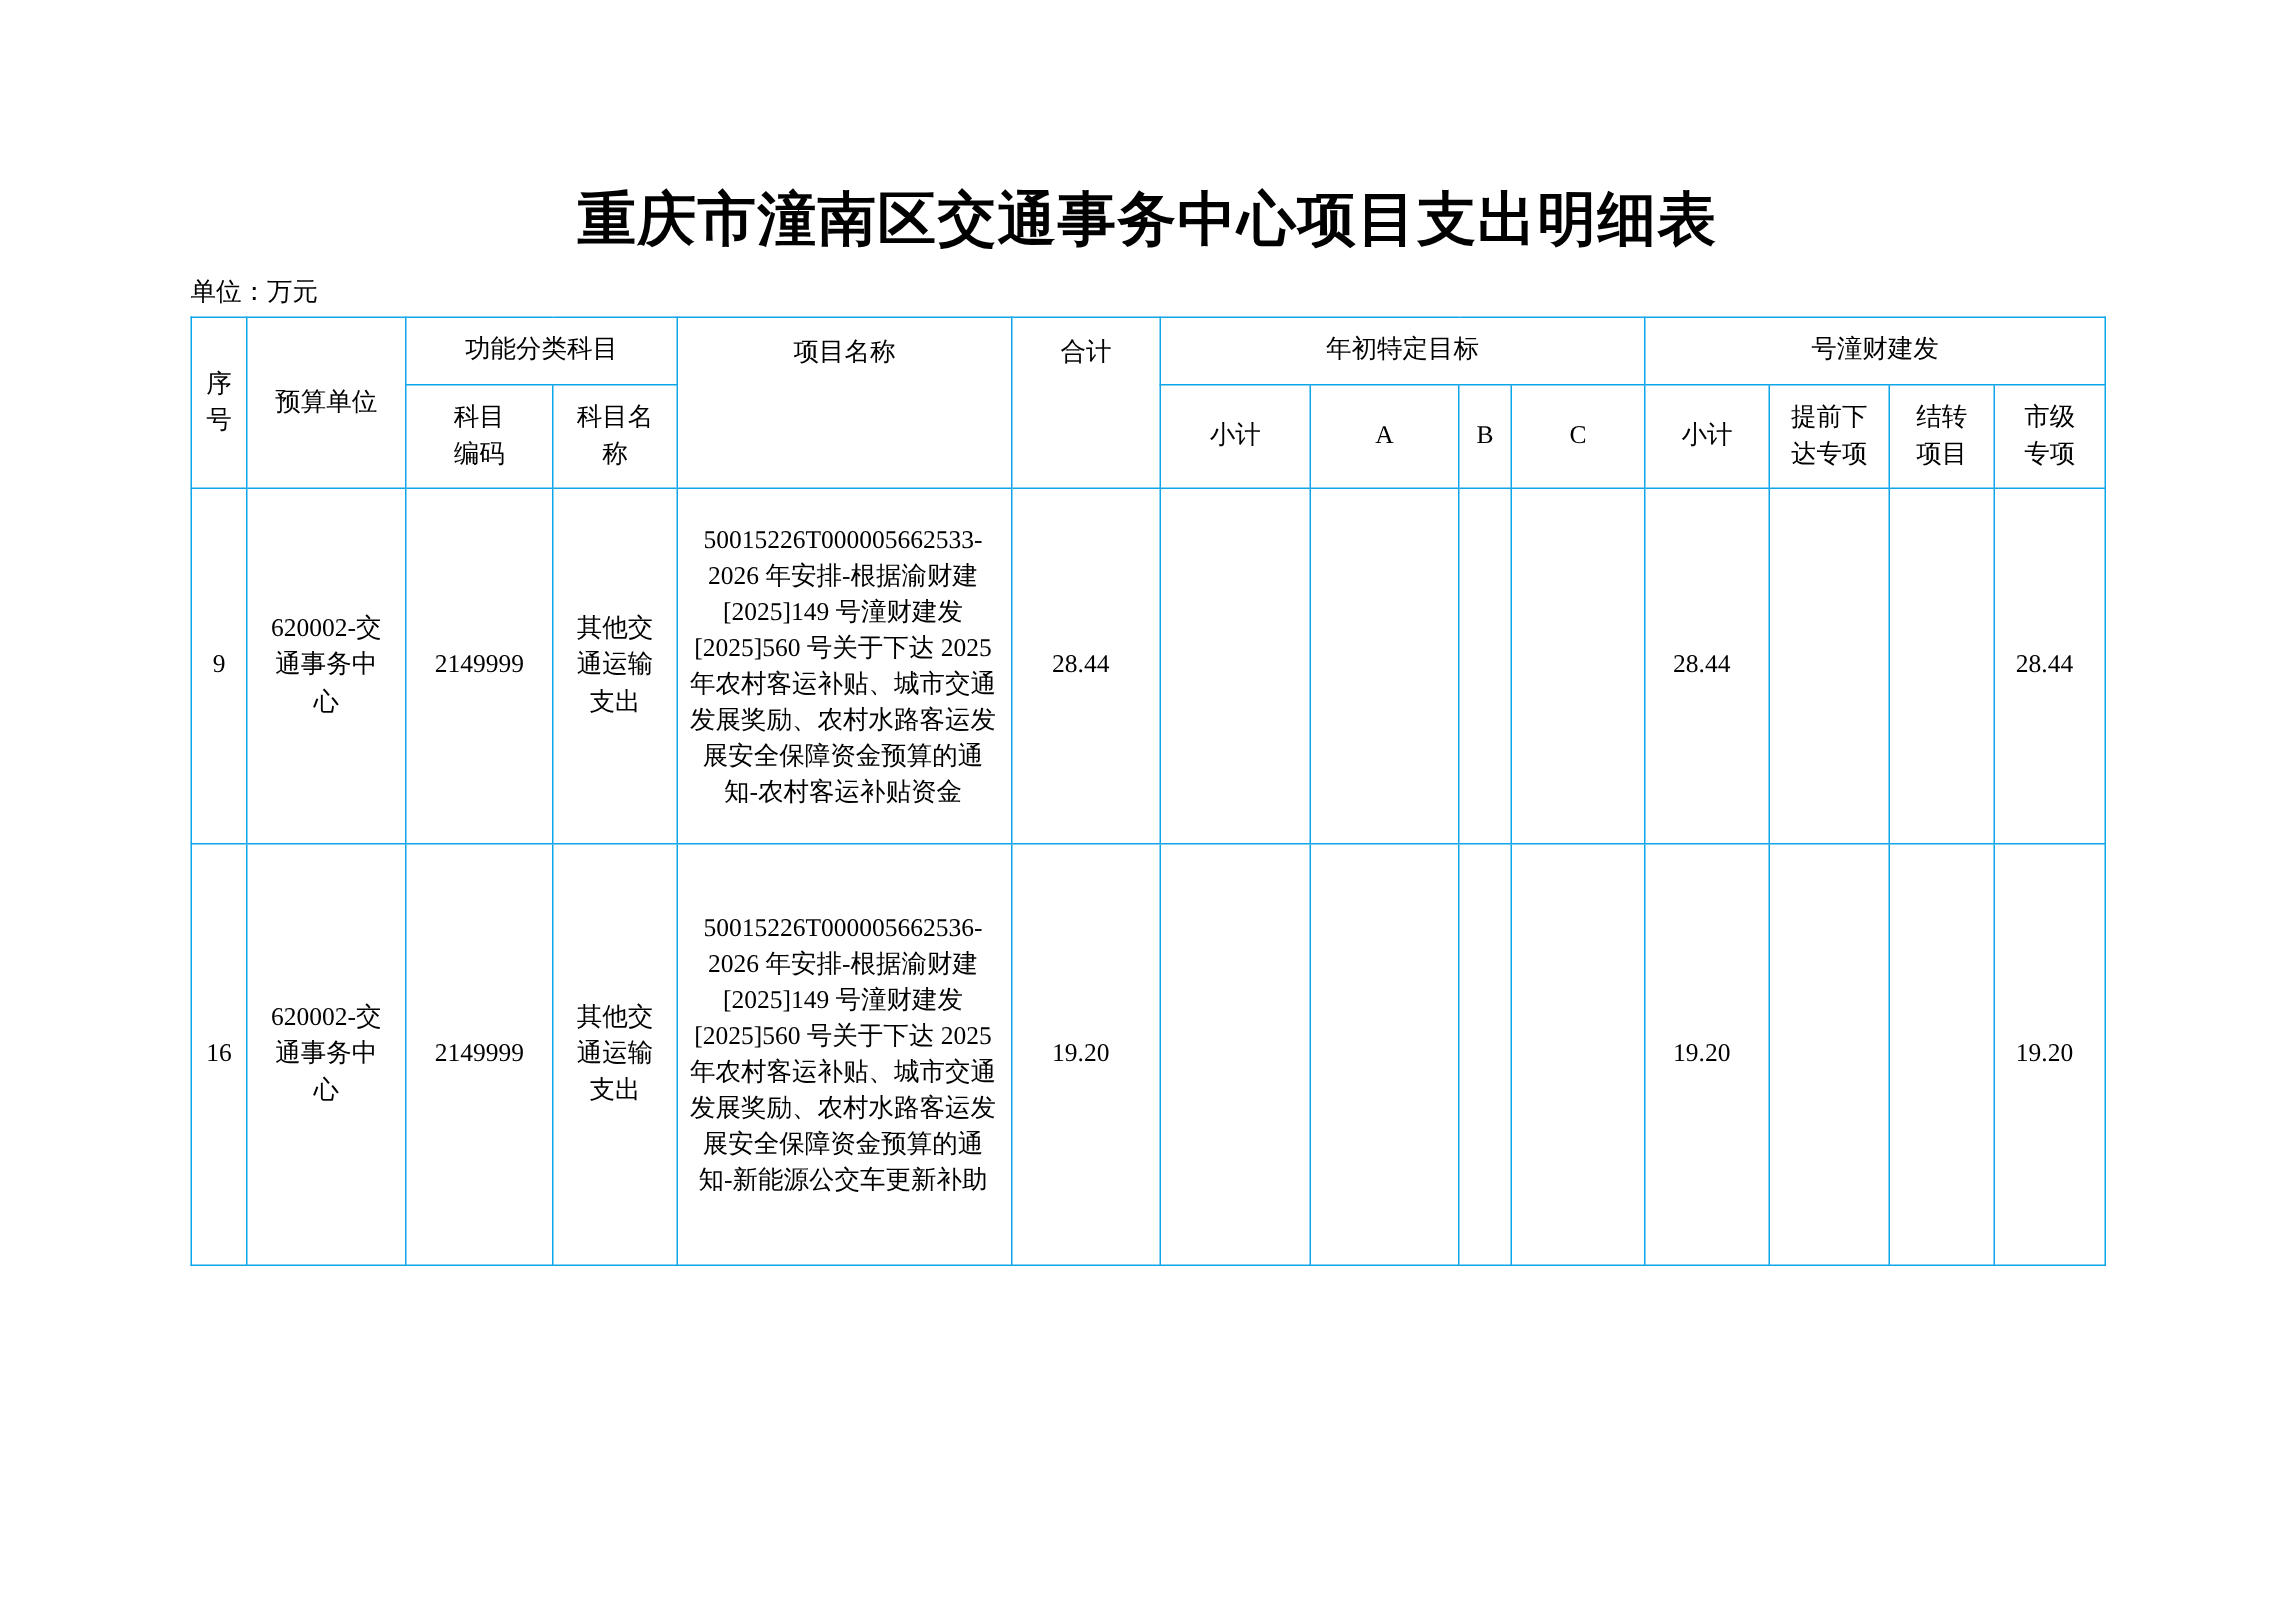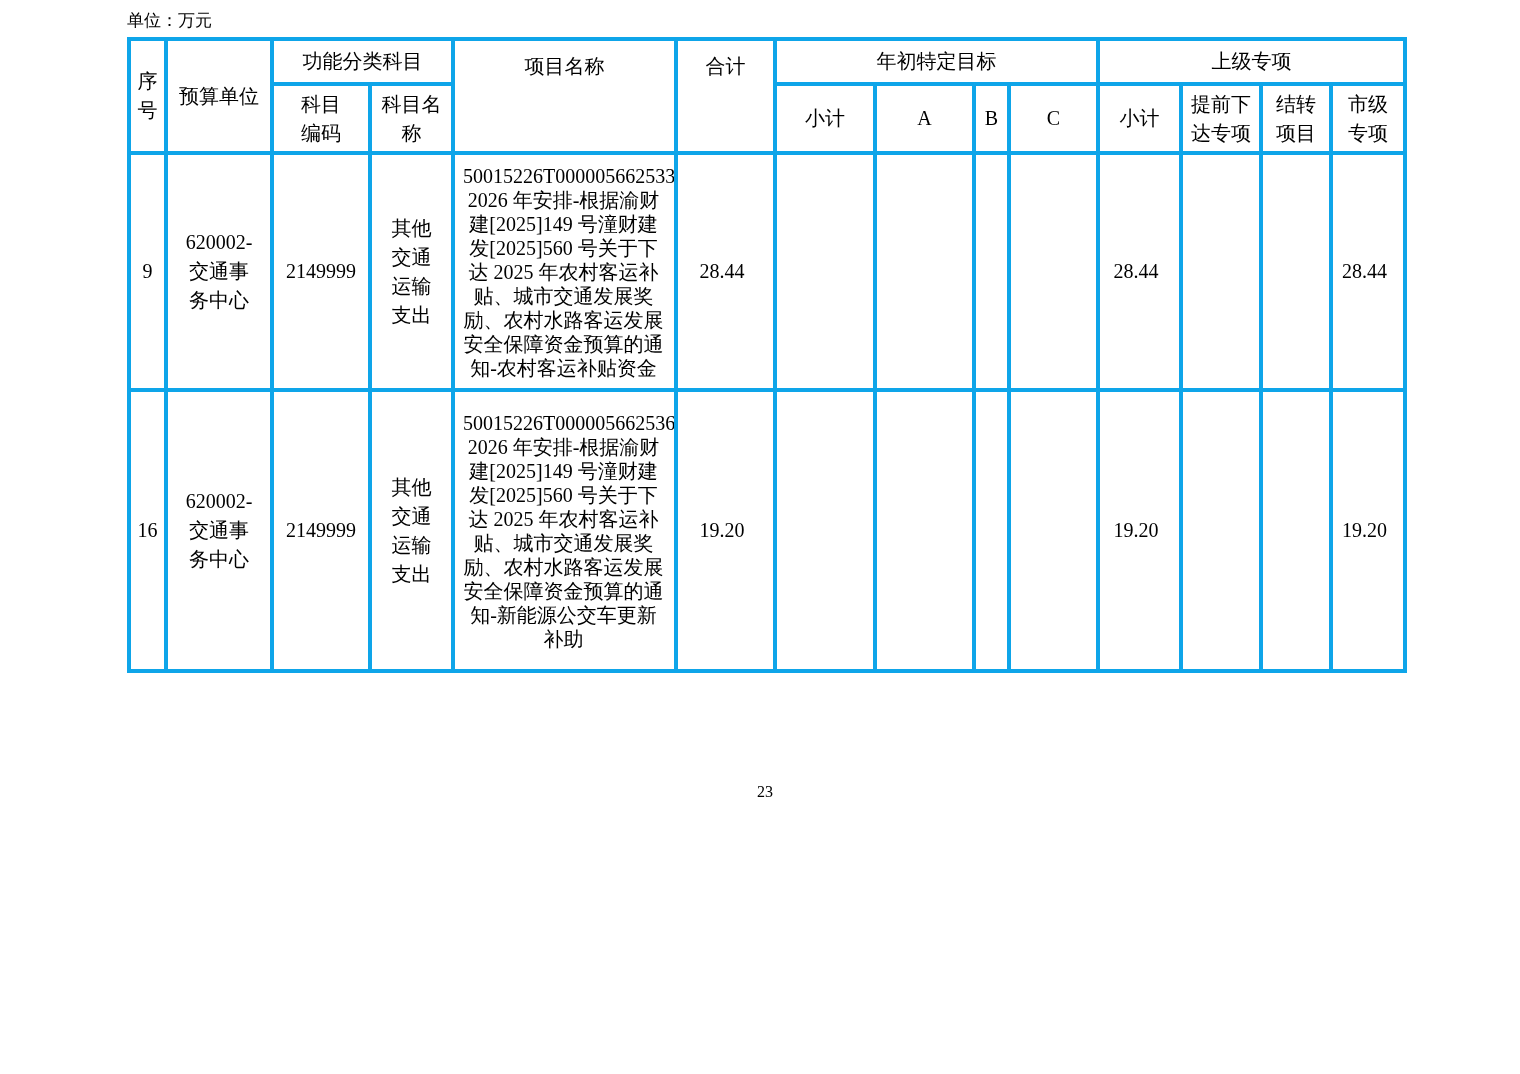--- a/index.html
+++ b/index.html
@@ -30,22 +30,22 @@
     margin-top: 9px;
     margin-bottom: 5px;
     padding-right: 2px;
   }
   table.budget {
     border-collapse: collapse;
     table-layout: fixed;
     width: 1276px;
   }
   table.budget td {
-    border: 4px solid #0ea5e9;
-    font-size: 20px;
+    border: 1px solid #0ea5e9;
+    font-size: 17px;
     text-align: center;
     vertical-align: middle;
     padding: 2px 4px;
     line-height: 1.45;
     overflow: hidden;
   }
   tr.hrow1 { height: 45px; }
   tr.hrow2 { height: 69px; }
   tr.drow1 { height: 237px; }
   tr.drow2 { height: 281px; }
@@ -63,20 +63,21 @@
     text-align: center;
     font-size: 16px;
     margin-top: 110px;
   }
 </style>
 </head>
 <body>
 
 <div class="content">
 
+  <h1 class="doc-title">重庆市潼南区交通事务中心项目支出明细表</h1>
 
   <div class="unit-note">单位：万元</div>
 
   <table class="budget">
     <colgroup>
       <col style="width:37px">
       <col style="width:106px">
       <col style="width:98px">
       <col style="width:83px">
       <col style="width:223px">
@@ -92,21 +93,21 @@
     </colgroup>
     <tbody>
       <tr class="hrow1">
         <td rowspan="2" class="pre">序
 号</td>
         <td rowspan="2">预算单位</td>
         <td colspan="2">功能分类科目</td>
         <td rowspan="2" class="top-label">项目名称</td>
         <td rowspan="2" class="top-label">合计</td>
         <td colspan="4">年初特定目标</td>
-        <td colspan="4">上级专项</td>
+        <td colspan="4">号潼财建发</td>
       </tr>
       <tr class="hrow2">
         <td class="pre">科目
 编码</td>
         <td class="pre">科目名
 称</td>
         <td>小计</td>
         <td>A</td>
         <td>B</td>
         <td>C</td>
@@ -148,15 +149,14 @@
         <td class="num"></td>
         <td class="num"></td>
         <td class="num">19.20</td>
         <td class="num"></td>
         <td class="num"></td>
         <td class="num">19.20</td>
       </tr>
     </tbody>
   </table>
 
-  <div class="page-number">23</div>
 
 </div>
 
 </body></html>

